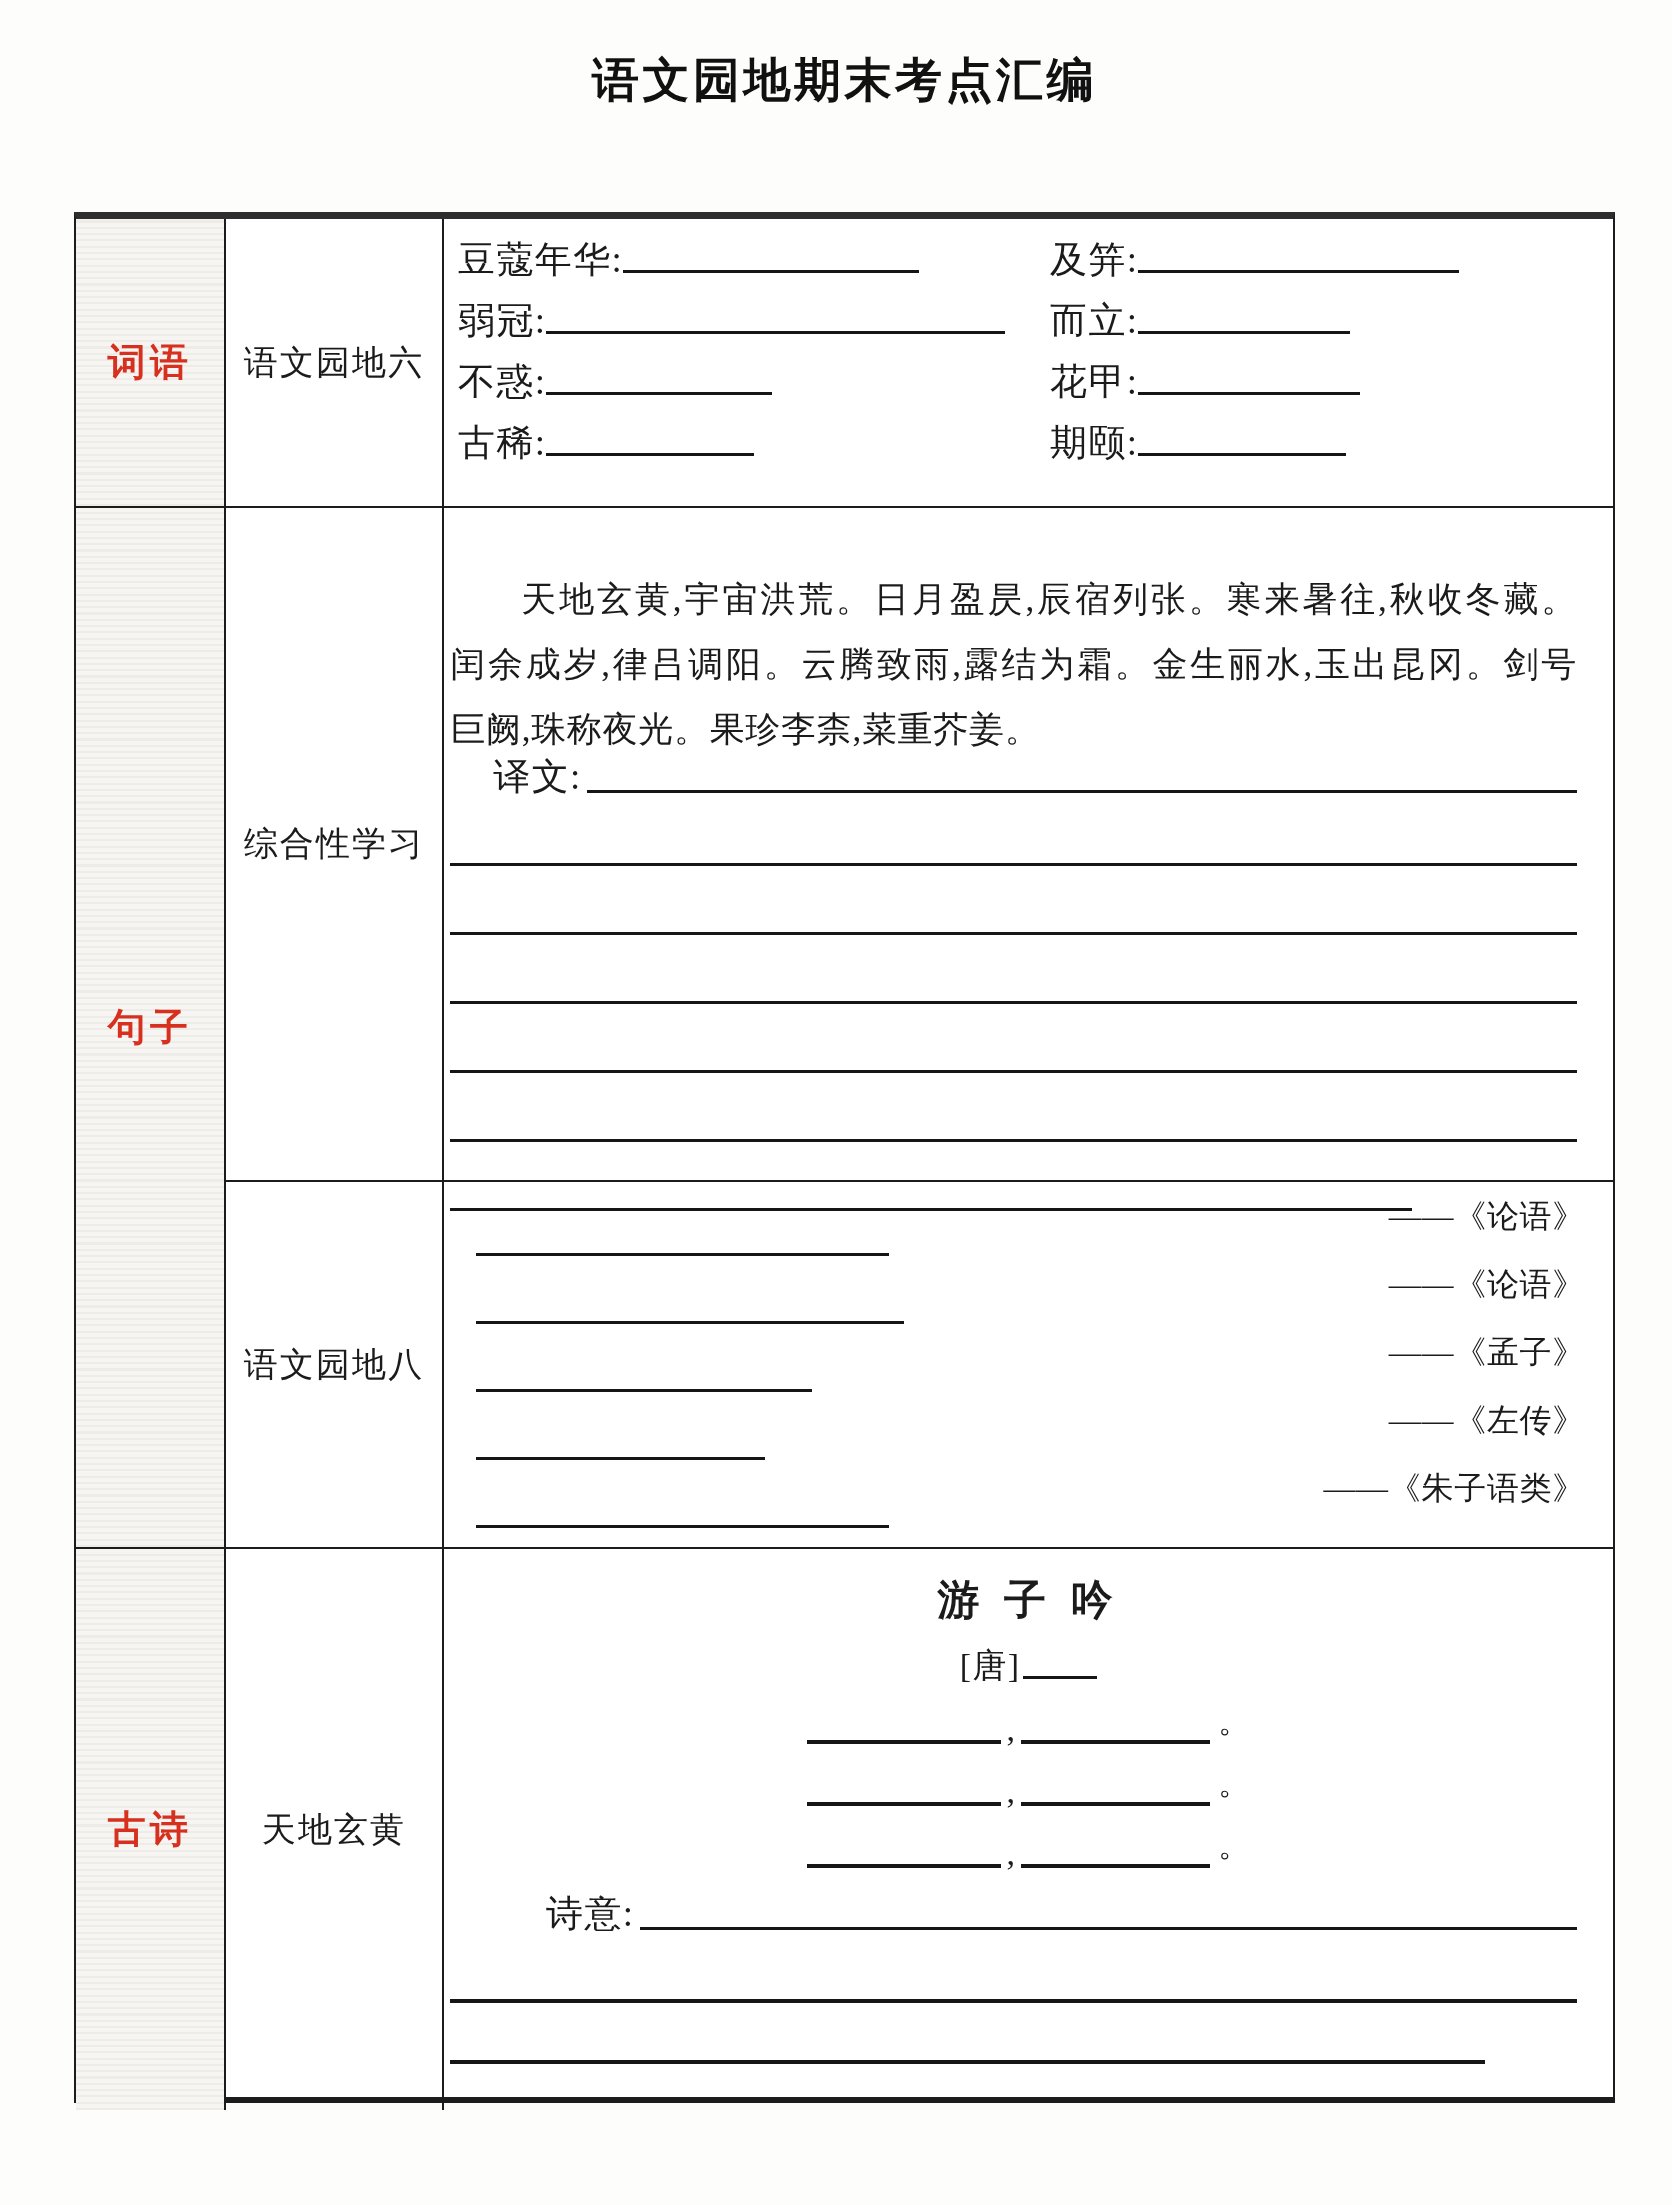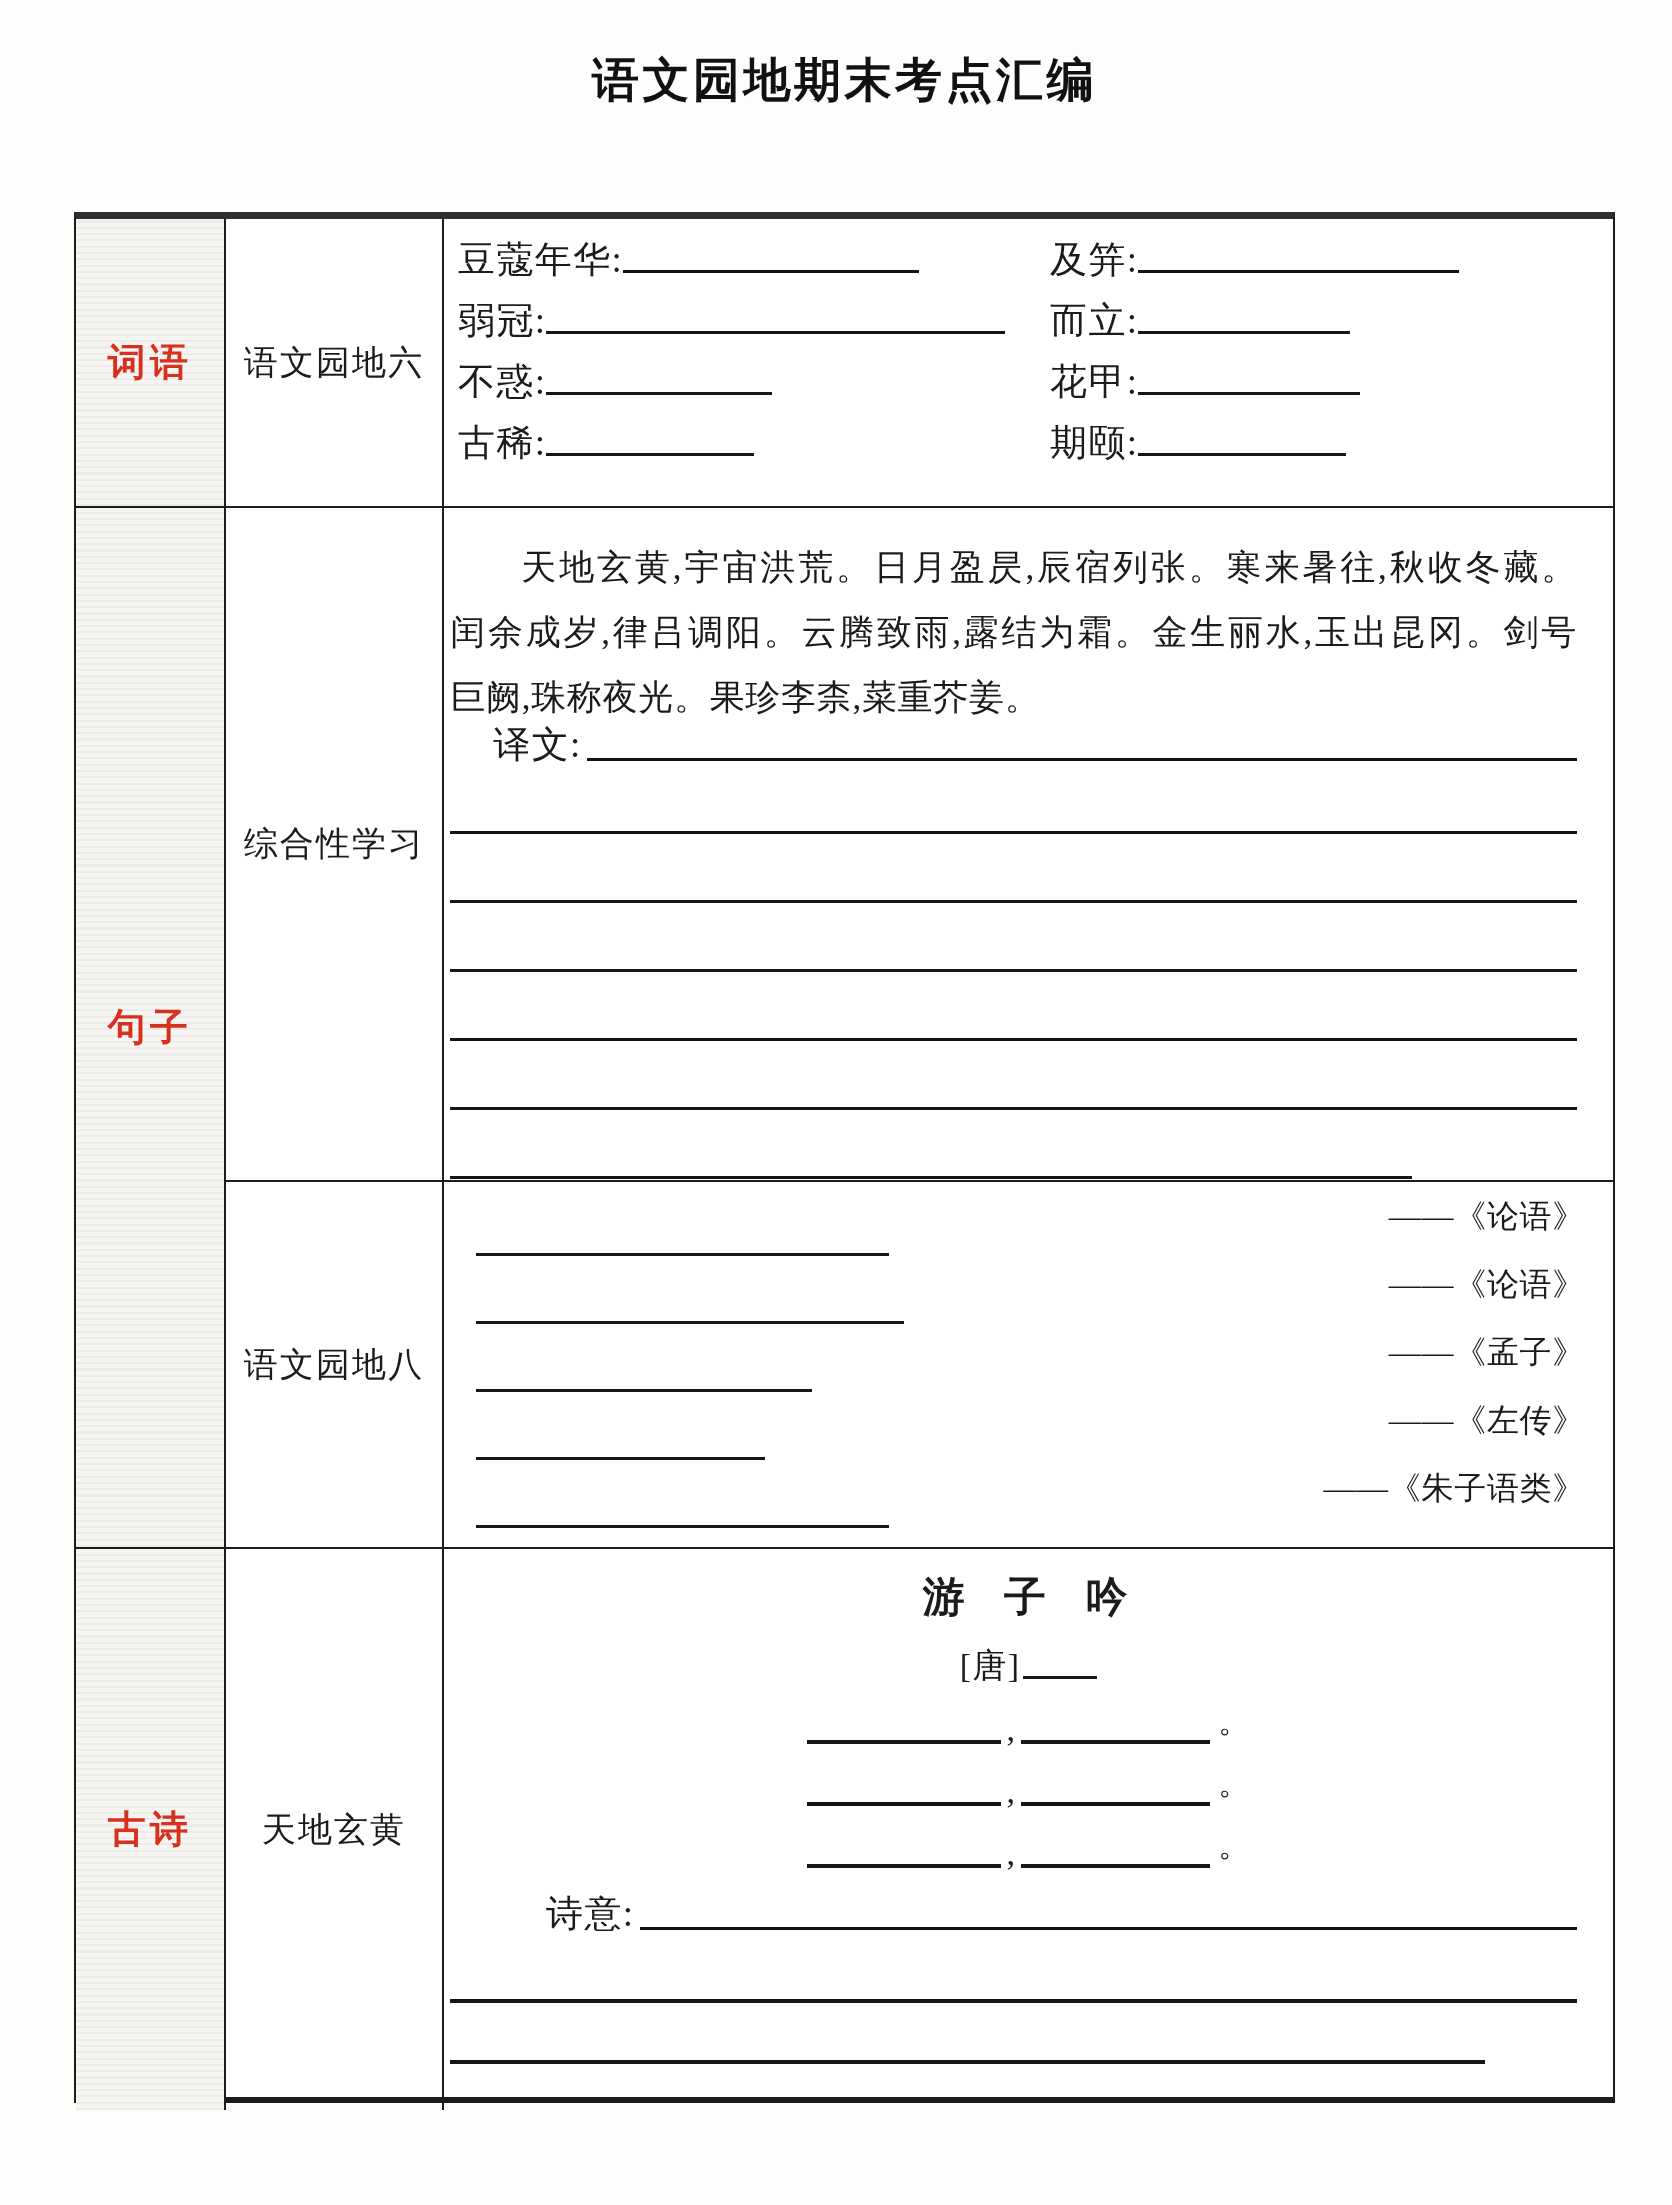--- a/index.html
+++ b/index.html
@@ -69,21 +69,21 @@
   .term{
     height:61px;
     display:flex;align-items:flex-end;
   }
   .term.lft{padding-left:14px;}
   .t-label{font-size:37px;line-height:1.05;letter-spacing:1.4px;white-space:nowrap;}
   .term .bl{margin-bottom:7px;}
   .w420{width:296px}.w650{width:459px}.w320{width:226px}.w295{width:208px}
   .w455{width:321px}.w300{width:212px}.w315{width:222px}
   
-  .para{padding:27px 36px 0 6.3px;}
+  .para{padding:27px 36px 0 6.3px;margin-top:32px;}
   .pline{font-size:35px;line-height:65px;letter-spacing:0.7px;white-space:nowrap;}
   .pline.j{white-space:normal;text-align:justify;text-align-last:justify;}
   .pline.ind{text-indent:71px;}
   .labeled-line{
     display:flex;align-items:flex-end;
     margin:0 36px 0 6.3px;
   }
   .labeled-line .ll-label{font-size:37px;line-height:1.05;letter-spacing:1.4px;white-space:nowrap;}
   .labeled-line .bl{flex:1;margin-left:5.6px;margin-bottom:4.2px;}
   .yiwen{height:35px;padding-left:43px;}
@@ -101,21 +101,21 @@
   }
   .src-rows{padding-top:5.6px;padding-left:16px;}
   .src-row .bl{margin-bottom:0;}
   .src{font-size:32px;letter-spacing:0.7px;margin-bottom:17px;white-space:nowrap;}
   .w586{width:413px}.w606{width:428px}.w476{width:336px}.w410{width:289px}
   
   .poem{display:flex;flex-direction:column;align-items:center;}
   .poem-title{
     margin-top:27px;
     font-weight:bold;font-size:42px;line-height:49px;letter-spacing:7px;
-    font-family:Liberation Mono, monospace;
+    font-family:Liberation Serif, serif;
   }
   .dynasty{
     margin-top:15.5px;height:44px;
     display:flex;align-items:flex-end;
   }
   .dyn-label{font-size:34px;line-height:1.1;letter-spacing:1.4px;}
   .dynasty .bl{width:74px;margin-left:2.8px;margin-bottom:5.6px;}
   .verses{width:100%;}
   .verse{
     height:62px;

